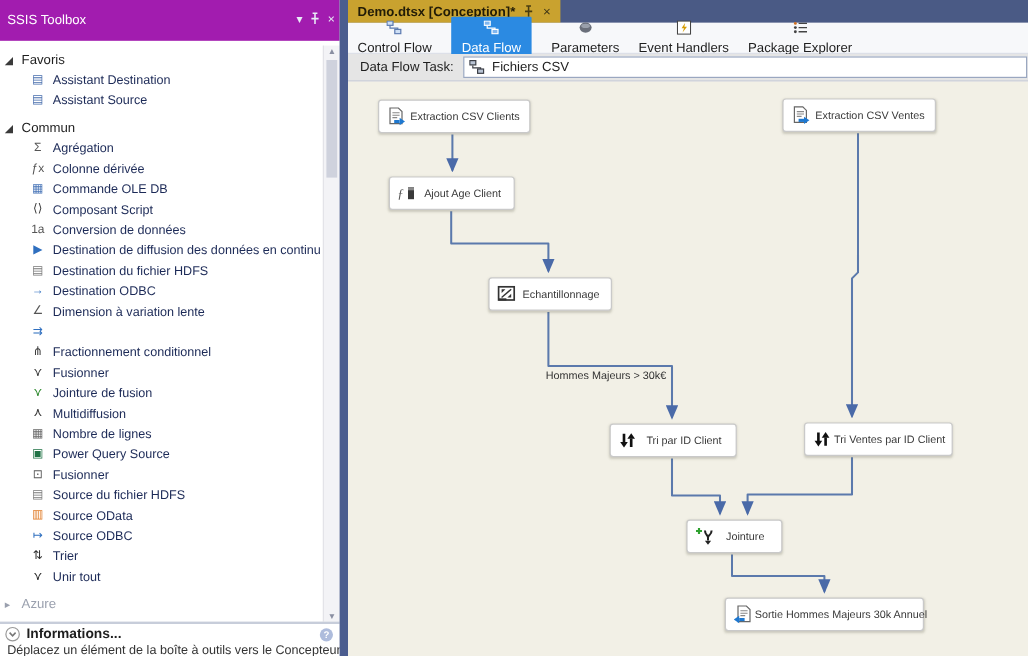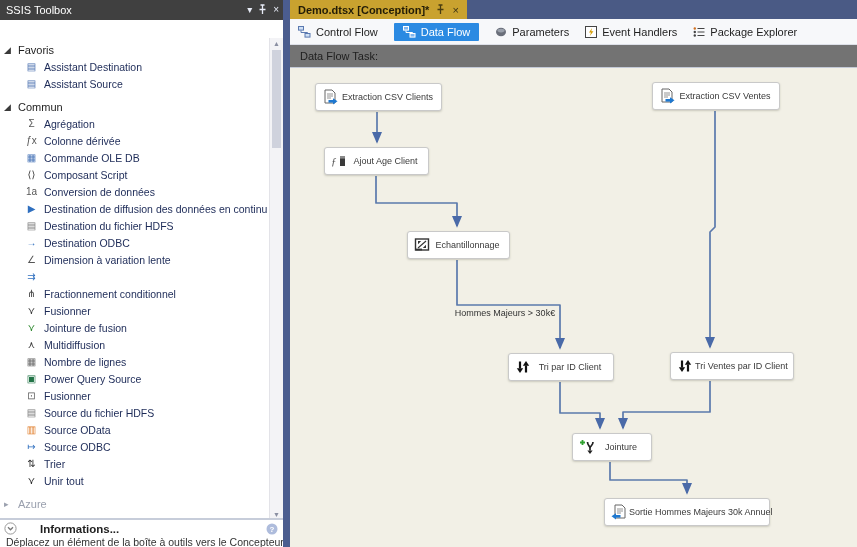--- a/index.html
+++ b/index.html
@@ -1,21 +1,21 @@
 <!DOCTYPE html>
 <html><head>
 <meta charset="utf-8">
 <style>
   html,body{margin:0;padding:0;background:#fff;}
   .app{position:relative;width:857px;height:547px;overflow:hidden;
        font-family:"Liberation Sans",sans-serif;-webkit-font-smoothing:antialiased;}
 
   
   .toolbox{position:absolute;left:0;top:0;width:283px;height:547px;background:#fff;}
-  .tb-title{height:20px;background:#404040;color:#fff;font-size:11px;
+  .tb-title{height:34px;background:#a21caf;color:#fff;font-size:11px;
             display:flex;align-items:center;padding:0 4px 0 6px;}
   .tb-title .lbl{flex:1;}
   .tb-btns{display:flex;align-items:center;gap:6px;color:#e8ecf7;font-size:10px;}
   .tb-btns span{cursor:default;line-height:10px;}
   .tb-search{height:19px;border-bottom:1px solid #b9c0d0;position:relative;background:#fff;}
   .tb-search input{border:0;outline:0;width:255px;height:18px;font:11px "Liberation Sans",sans-serif;
                    color:#2a2a2a;padding:0 0 0 6px;background:transparent;}
   .tb-search svg{position:absolute;right:6px;top:4px;}
   .tb-list{position:absolute;top:38px;left:0;right:0;bottom:27px;overflow:hidden;
            font-size:11px;color:#1c2a57;background:#fff;}
@@ -27,39 +27,39 @@
   .tb-item .lbl{font-size:10.5px;white-space:nowrap;}
   .tb-sec.disabled{color:#9aa0ae;}
   .tb-sec.disabled .tri{color:#9aa0ae;}
   .tb-scroll{position:absolute;right:0;top:38px;bottom:27px;width:13px;background:#f3f3f6;
              border-left:1px solid #e3e3e8;font-size:7px;color:#8a8fa2;text-align:center;}
   .tb-scroll .up{position:absolute;top:2px;left:0;right:0;}
   .tb-scroll .dn{position:absolute;bottom:2px;left:0;right:0;}
   .tb-thumb{position:absolute;top:12px;left:2px;width:9px;height:98px;background:#cfd2dd;}
   .tb-info{position:absolute;left:0;right:0;bottom:0;height:27px;background:#fff;
            border-top:2px solid #c7cdda;overflow:hidden;}
-  .tb-info-h{display:flex;align-items:center;gap:23px;padding:2px 5px 0 4px;
+  .tb-info-h{display:flex;align-items:center;gap:5px;padding:2px 5px 0 4px;
              font-size:11.5px;font-weight:bold;color:#1e1e1e;}
   .tb-info-h .help{margin-left:auto;}
   .tb-hint{font-size:10.5px;color:#333;padding-left:6px;white-space:nowrap;margin-top:1px;}
 
   
   .vband{position:absolute;left:283px;top:0;width:7px;height:547px;background:#4b5d8f;}
 
   
   .editor{position:absolute;left:290px;top:0;width:567px;height:547px;display:flex;flex-direction:column;}
   .doc-tabs{height:19px;background:#4a5a85;display:flex;}
   .doc-tab{display:inline-flex;align-items:center;gap:7px;padding:0 8px;background:#c9a22f;
            color:#221c07;font-size:11px;font-weight:bold;}
   .doc-tab .x{font-weight:normal;font-size:11px;color:#3a3214;}
   .dsg-tabs{height:25px;background:#f7f8fa;display:flex;align-items:center;gap:16px;
             padding-left:8px;font-size:11px;color:#1e1e1e;border-bottom:1px solid #dde0e8;}
-  .dsg-tab{display:flex;align-items:center;gap:5px;cursor:default;}
+  .dsg-tab{display:flex;align-items:center;gap:5px;cursor:default;flex-direction:column;}
   .dsg-tab.sel{background:#2b8ae2;color:#fff;padding:3px 9px;border-radius:1px;}
-  .task-row{height:22px;background:#737373;display:flex;align-items:center;gap:8px;
+  .task-row{height:22px;background:#e5e5e5;display:flex;align-items:center;gap:8px;
             padding-left:10px;font-size:11px;color:#1e1e1e;border-bottom:1px solid #c3c9d6;}
   .task-combo{flex:1;margin-right:1px;height:16px;background:#fff;border:1px solid #9aa7c0;
               display:flex;align-items:center;gap:6px;padding-left:4px;font-size:11px;}
   .canvas{flex:1;position:relative;background:#f2f0e6;}
   .edges{position:absolute;left:0;top:0;}
   .node{position:absolute;height:26px;background:#fff;border:1px solid #c9c9c9;border-radius:3px;
         box-shadow:0 1px 2px rgba(90,90,70,.25);display:flex;align-items:center;}
   .node svg{margin-left:6px;flex:0 0 auto;}
   .node .lbl{flex:1;text-align:center;font-size:9px;color:#3a3a3a;padding:0 6px 0 2px;white-space:nowrap;}
   .edge-label{position:absolute;left:160px;top:240px;width:110px;text-align:center;
@@ -274,20 +274,28 @@
           <circle cx="1.8" cy="6" r="1.2" fill="#444"></circle>
           <circle cx="1.8" cy="9.5" r="1.2" fill="#444"></circle>
           <path d="M4.5 2.5 h7 M4.5 6 h7 M4.5 9.5 h7" stroke="#444" stroke-width="1.2"></path>
         </svg>
         <span>Package Explorer</span>
       </div>
     </div>
 
     <div class="task-row">
       <span>Data Flow Task:</span>
+      <div class="task-combo">
+        <svg width="13" height="12" viewBox="0 0 13 12">
+          <rect x="0.5" y="0.5" width="5" height="3.6" fill="#b9c4d4" stroke="#3c3f46"></rect>
+          <rect x="7" y="7.5" width="5" height="3.6" fill="#b9c4d4" stroke="#3c3f46"></rect>
+          <path d="M3 4.5 v2 h6.5 v1" stroke="#3c3f46" fill="none"></path>
+        </svg>
+        <span>Fichiers CSV</span>
+      </div>
     </div>
 
     <div class="canvas">
       <svg class="edges" width="567" height="481">
         <defs>
           <marker id="arr" markerWidth="7" markerHeight="6" refX="6" refY="3" orient="auto">
             <path d="M0,0 L7,3 L0,6 z" fill="#4a6aa8"></path>
           </marker>
         </defs>
         <g fill="none" stroke="#5b79ac" stroke-width="1.7" stroke-linejoin="round" marker-end="url(#arr)">

